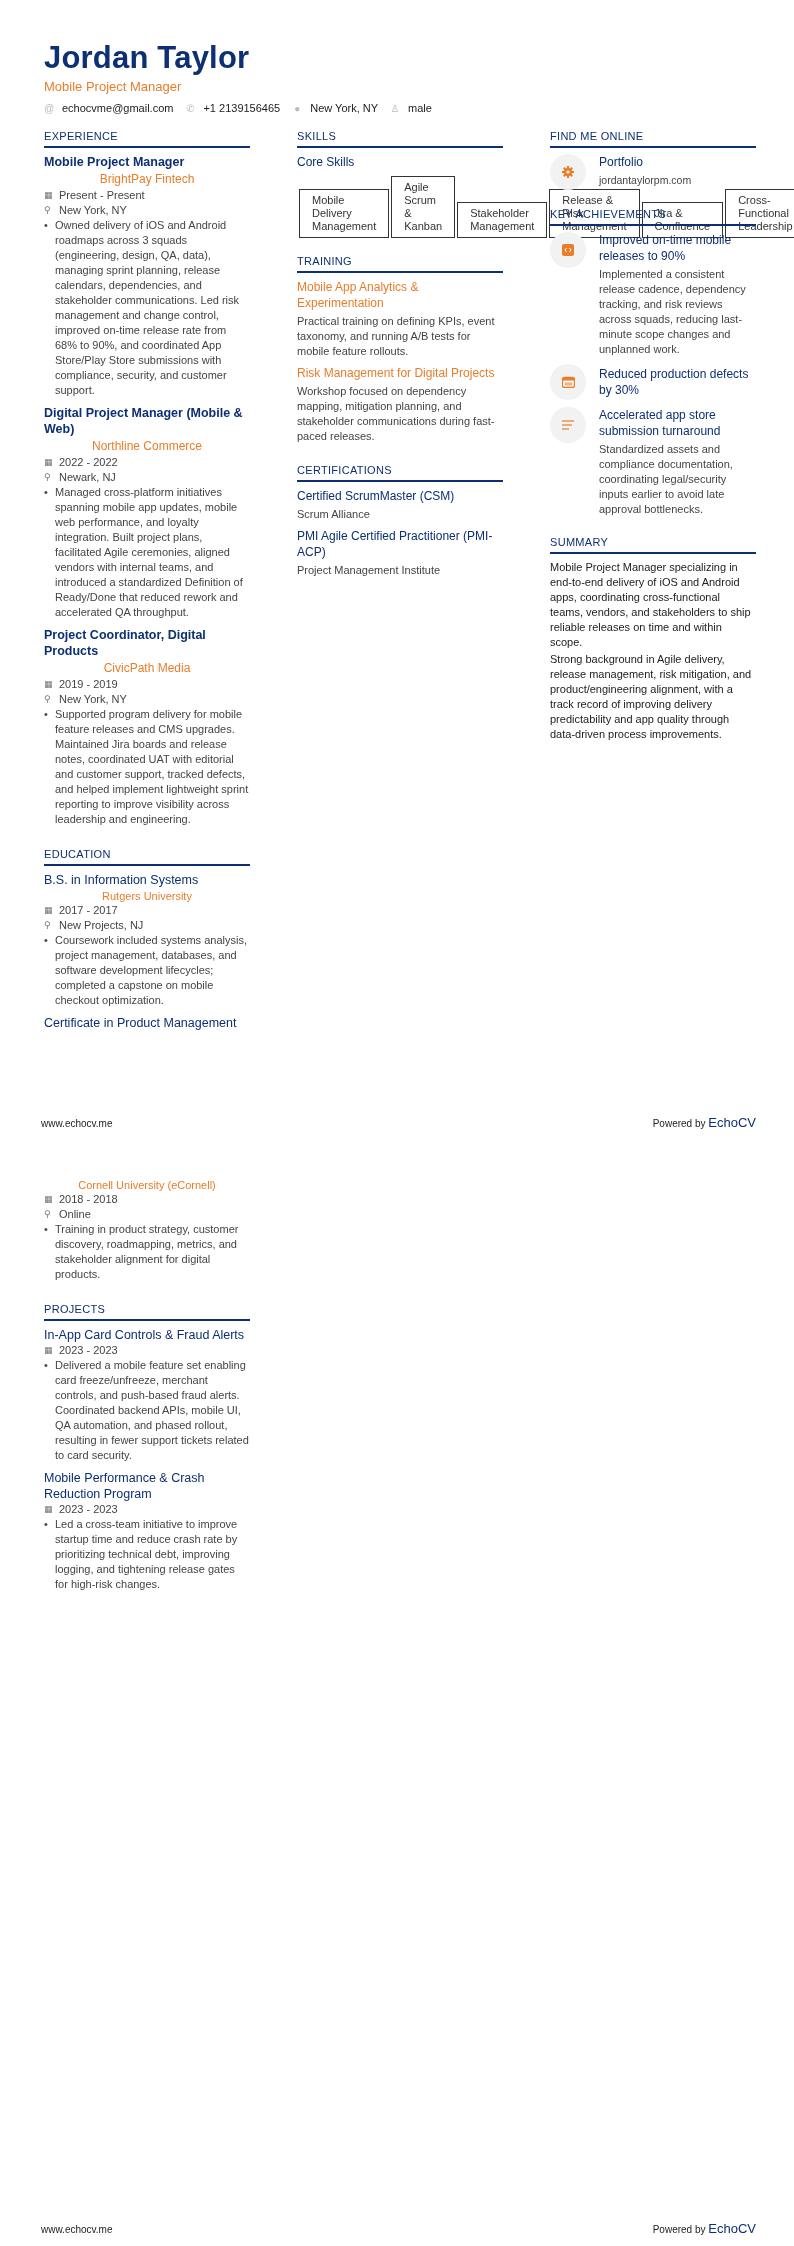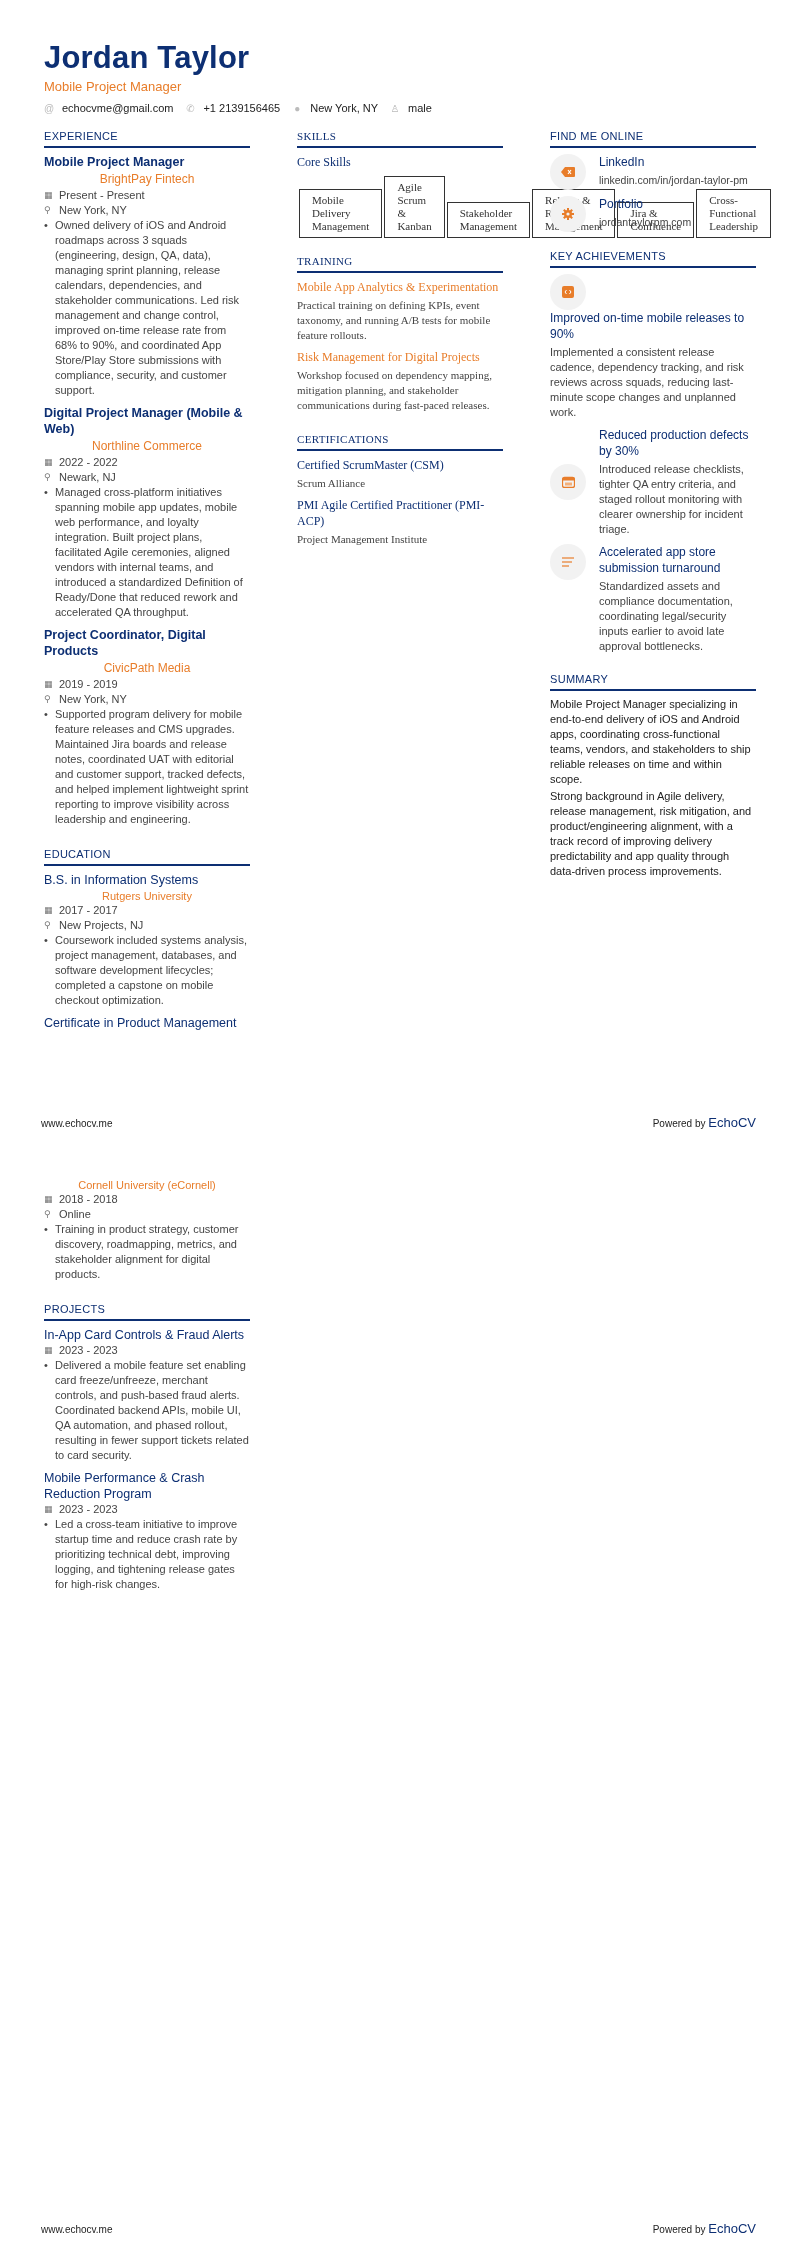--- a/index.html
+++ b/index.html
@@ -151,21 +151,21 @@
         </div>
       <div class="bullet">
           <span class="dot">•</span>
           <span>Coursework included systems analysis, project management, databases, and software development lifecycles; completed a capstone on mobile checkout optimization.</span>
         </div>
     </div>
 
     <div class="item-title light">Certificate in Product Management</div>
   </div>
 
-  <div class="col col-mid" style="top:130px;font-family:Liberation Serif, serif;">
+  <div class="col col-mid" style="top:130px;">
     <div class="sec-title">SKILLS</div>
     <div class="skill-cat">Core Skills</div>
     <div class="chips">
       <span class="chip">Mobile Delivery Management</span>
       <span class="chip">Agile Scrum &amp; Kanban</span>
       <span class="chip">Stakeholder Management</span>
       <span class="chip">Release &amp; Risk Management</span>
       <span class="chip">Jira &amp; Confluence</span>
       <span class="chip">Cross-Functional Leadership</span>
     </div>
@@ -181,32 +181,20 @@
     <div class="sec-title">CERTIFICATIONS</div>
     <div class="cert-title">Certified ScrumMaster (CSM)</div>
     <div class="cert-issuer">Scrum Alliance</div>
     <div class="cert-title">PMI Agile Certified Practitioner (PMI-ACP)</div>
     <div class="cert-issuer">Project Management Institute</div>
   </div>
 
   <div class="col col-right" style="top:130px;">
     <div class="sec-title">FIND ME ONLINE</div>
 
-    <div class="link-row">
-      <div class="circle">
-        <svg width="14" height="10" viewBox="0 0 14 10">
-            <path d="M4 0 H13 a1 1 0 0 1 1 1 V9 a1 1 0 0 1 -1 1 H4 L0 5 Z" fill="#e87d2a"></path>
-            <path d="M7 3 L10 7 M10 3 L7 7" stroke="#fff" stroke-width="1.2"></path>
-          </svg>
-      </div>
-      <div>
-        <div class="link-title">LinkedIn</div>
-        <div class="link-url">linkedin.com/in/jordan-taylor-pm</div>
-      </div>
-    </div>
 
     <div class="link-row">
       <div class="circle">
         <svg width="12" height="12" viewBox="0 0 12 12">
             <circle cx="6" cy="6" r="4" fill="#e87d2a"></circle>
             <g stroke="#e87d2a" stroke-width="2">
               <line x1="6" y1="0" x2="6" y2="12"></line>
               <line x1="0" y1="6" x2="12" y2="6"></line>
               <line x1="1.8" y1="1.8" x2="10.2" y2="10.2"></line>
               <line x1="10.2" y1="1.8" x2="1.8" y2="10.2"></line>
@@ -216,21 +204,21 @@
       </div>
       <div>
         <div class="link-title">Portfolio</div>
         <div class="link-url">jordantaylorpm.com</div>
       </div>
     </div>
 
     <div style="height:12px;"></div>
     <div class="sec-title">KEY ACHIEVEMENTS</div>
 
-    <div class="link-row" style="margin-bottom:7px;flex-direction:column;">
+    <div class="link-row" style="margin-bottom:7px;">
       <div class="circle">
         <svg width="12" height="12" viewBox="0 0 12 12">
             <rect x="0" y="0" width="12" height="12" rx="2" fill="#e87d2a"></rect>
             <path d="M4.5 4 L3 6 L4.5 8 M7.5 4 L9 6 L7.5 8" stroke="#fff" stroke-width="1" fill="none"></path>
           </svg>
       </div>
       <div>
         <div class="ach-title">Improved on-time mobile releases to 90%</div>
         <div class="ach-desc">Implemented a consistent release cadence, dependency tracking, and risk reviews across squads, reducing last-minute scope changes and unplanned work.</div>
       </div>
@@ -239,21 +227,20 @@
     <div class="link-row" style="margin-bottom:7px;align-items:center;">
       <div class="circle">
         <svg width="13" height="12" viewBox="0 0 13 12">
             <rect x="0.5" y="1.5" width="12" height="10" rx="2" fill="none" stroke="#e87d2a" stroke-width="1.3"></rect>
             <rect x="0.5" y="1.5" width="12" height="3" fill="#e87d2a"></rect>
             <rect x="3" y="6.5" width="7" height="3" fill="#f4b07a"></rect>
           </svg>
       </div>
       <div>
         <div class="ach-title">Reduced production defects by 30%</div>
-        <div class="ach-desc">Introduced release checklists, tighter QA entry criteria, and staged rollout monitoring with clearer ownership for incident triage.</div>
       </div>
     </div>
 
     <div class="link-row" style="margin-bottom:7px;">
       <div class="circle">
         <svg width="12" height="10" viewBox="0 0 12 10">
             <g stroke="#e87d2a" stroke-width="1.2">
               <line x1="0" y1="1" x2="12" y2="1"></line>
               <line x1="0" y1="5" x2="10" y2="5"></line>
               <line x1="0" y1="9" x2="7" y2="9"></line>

